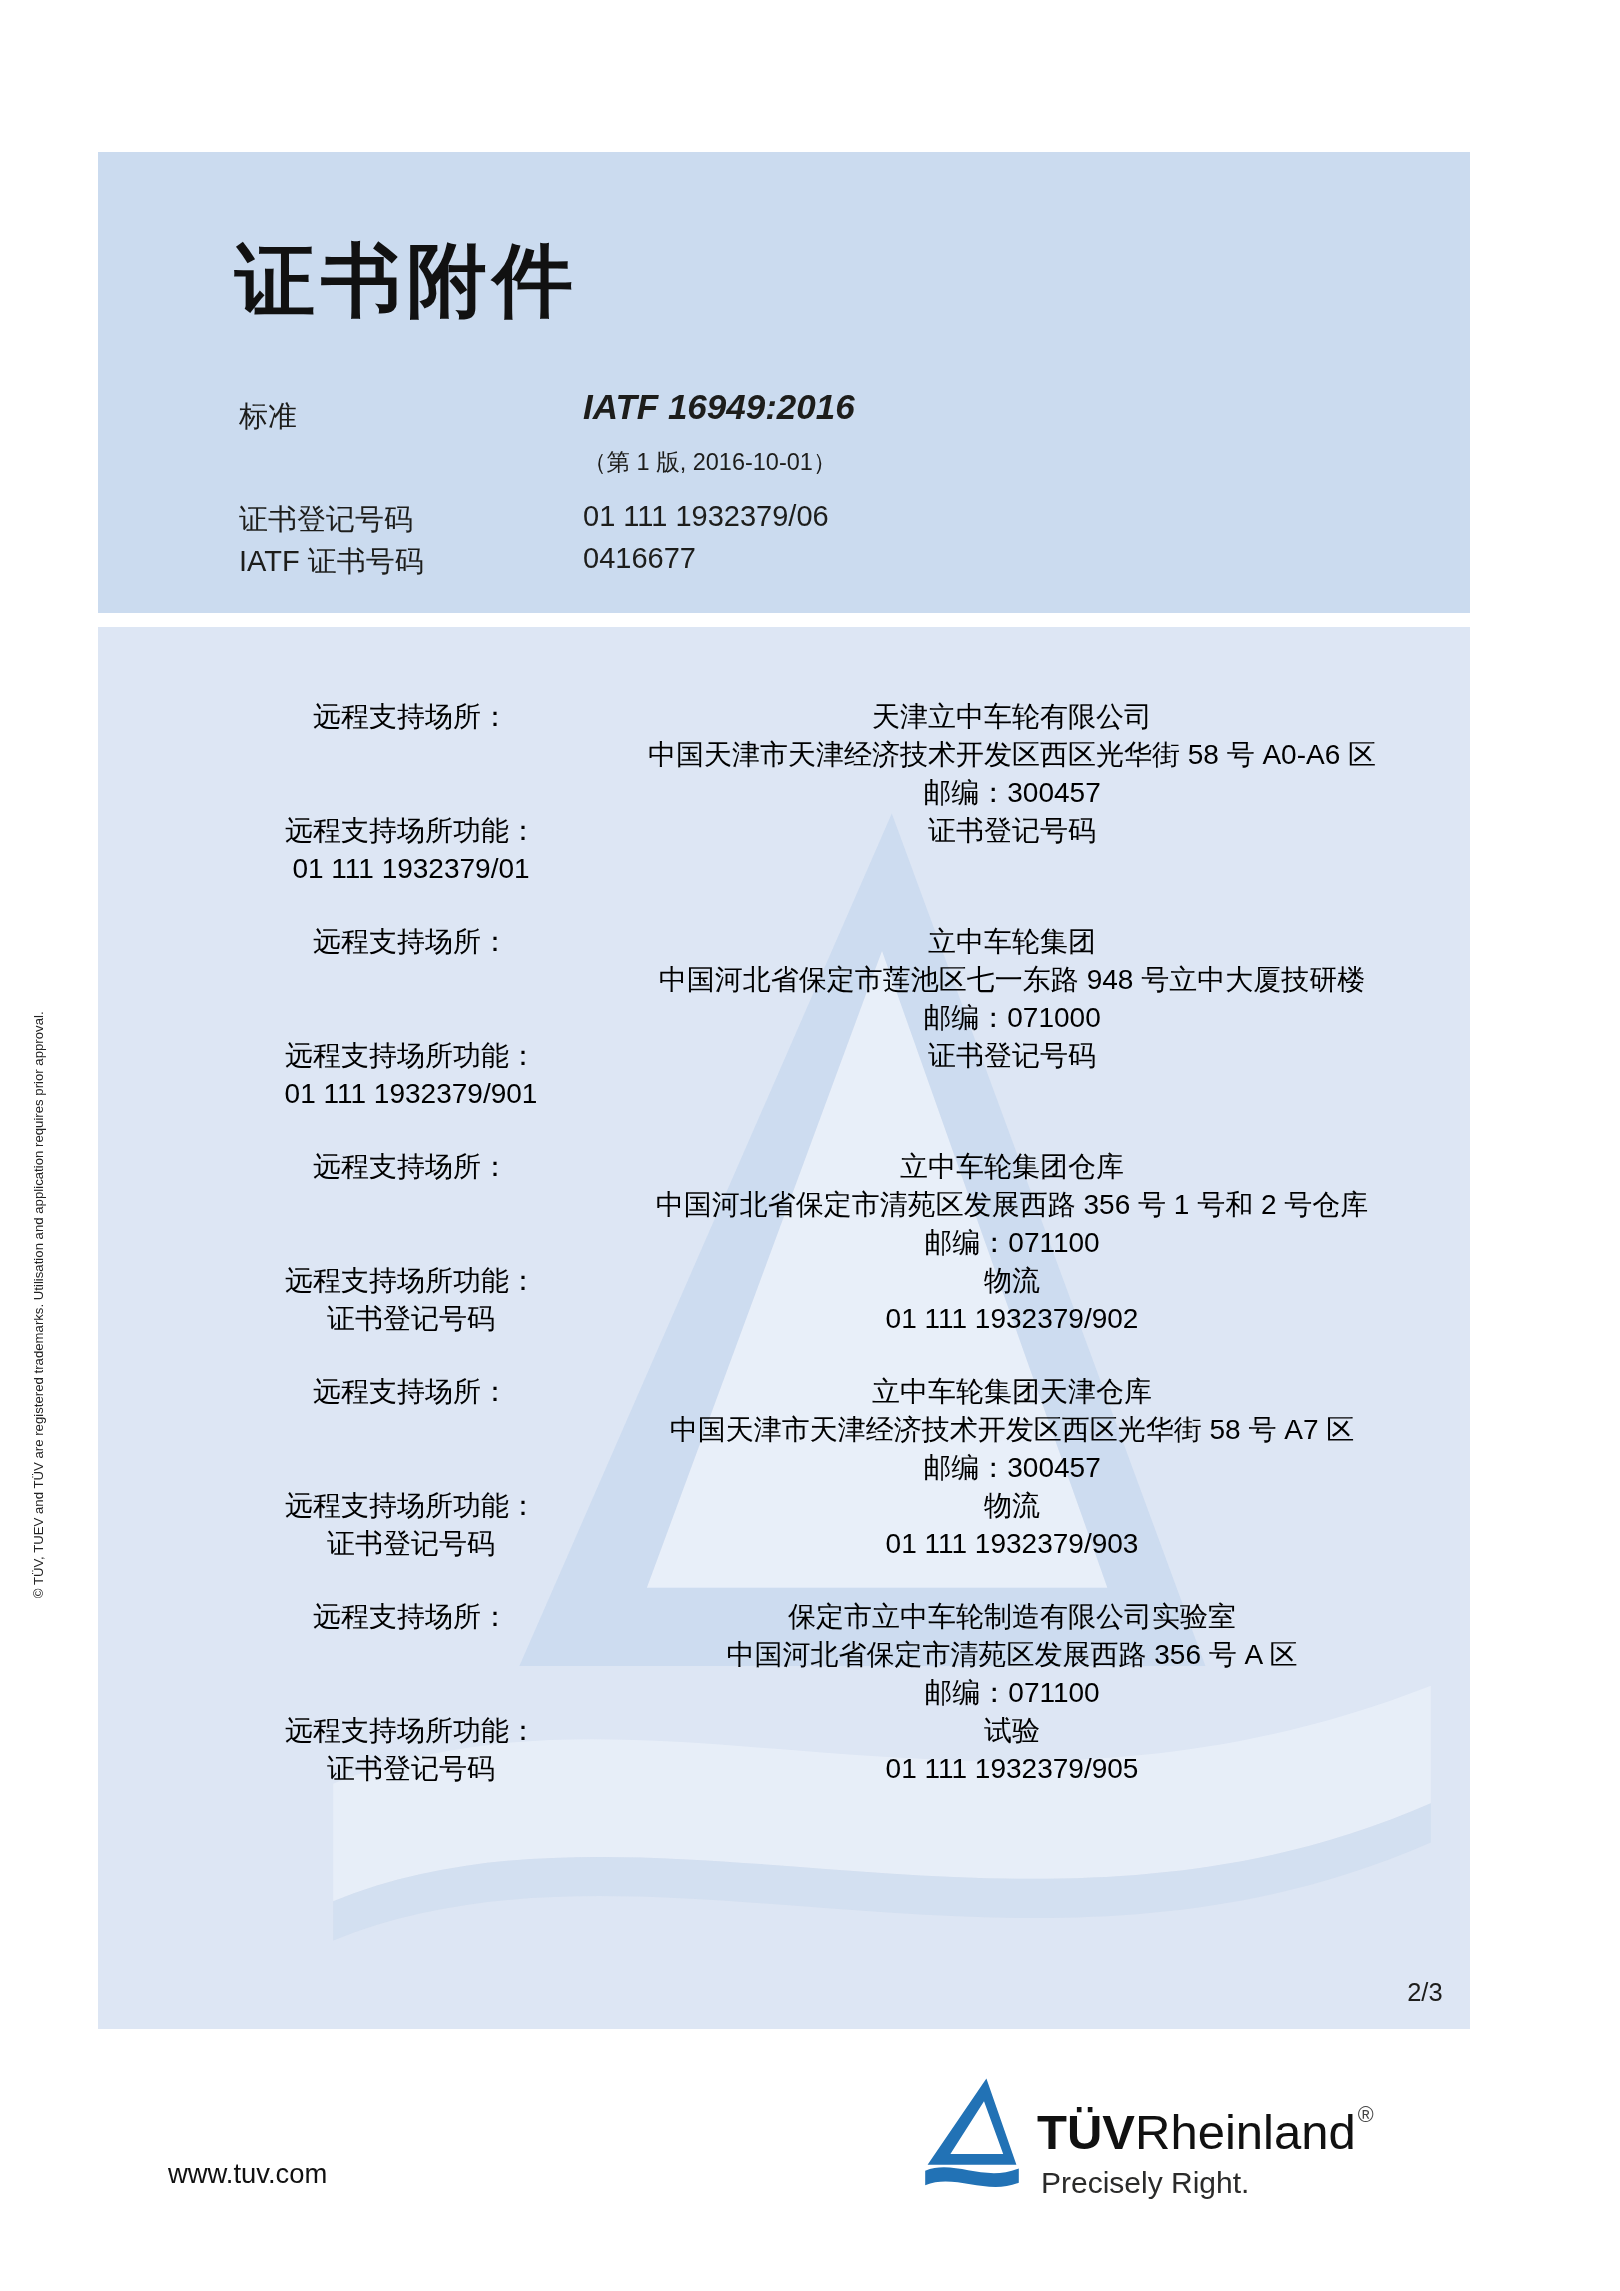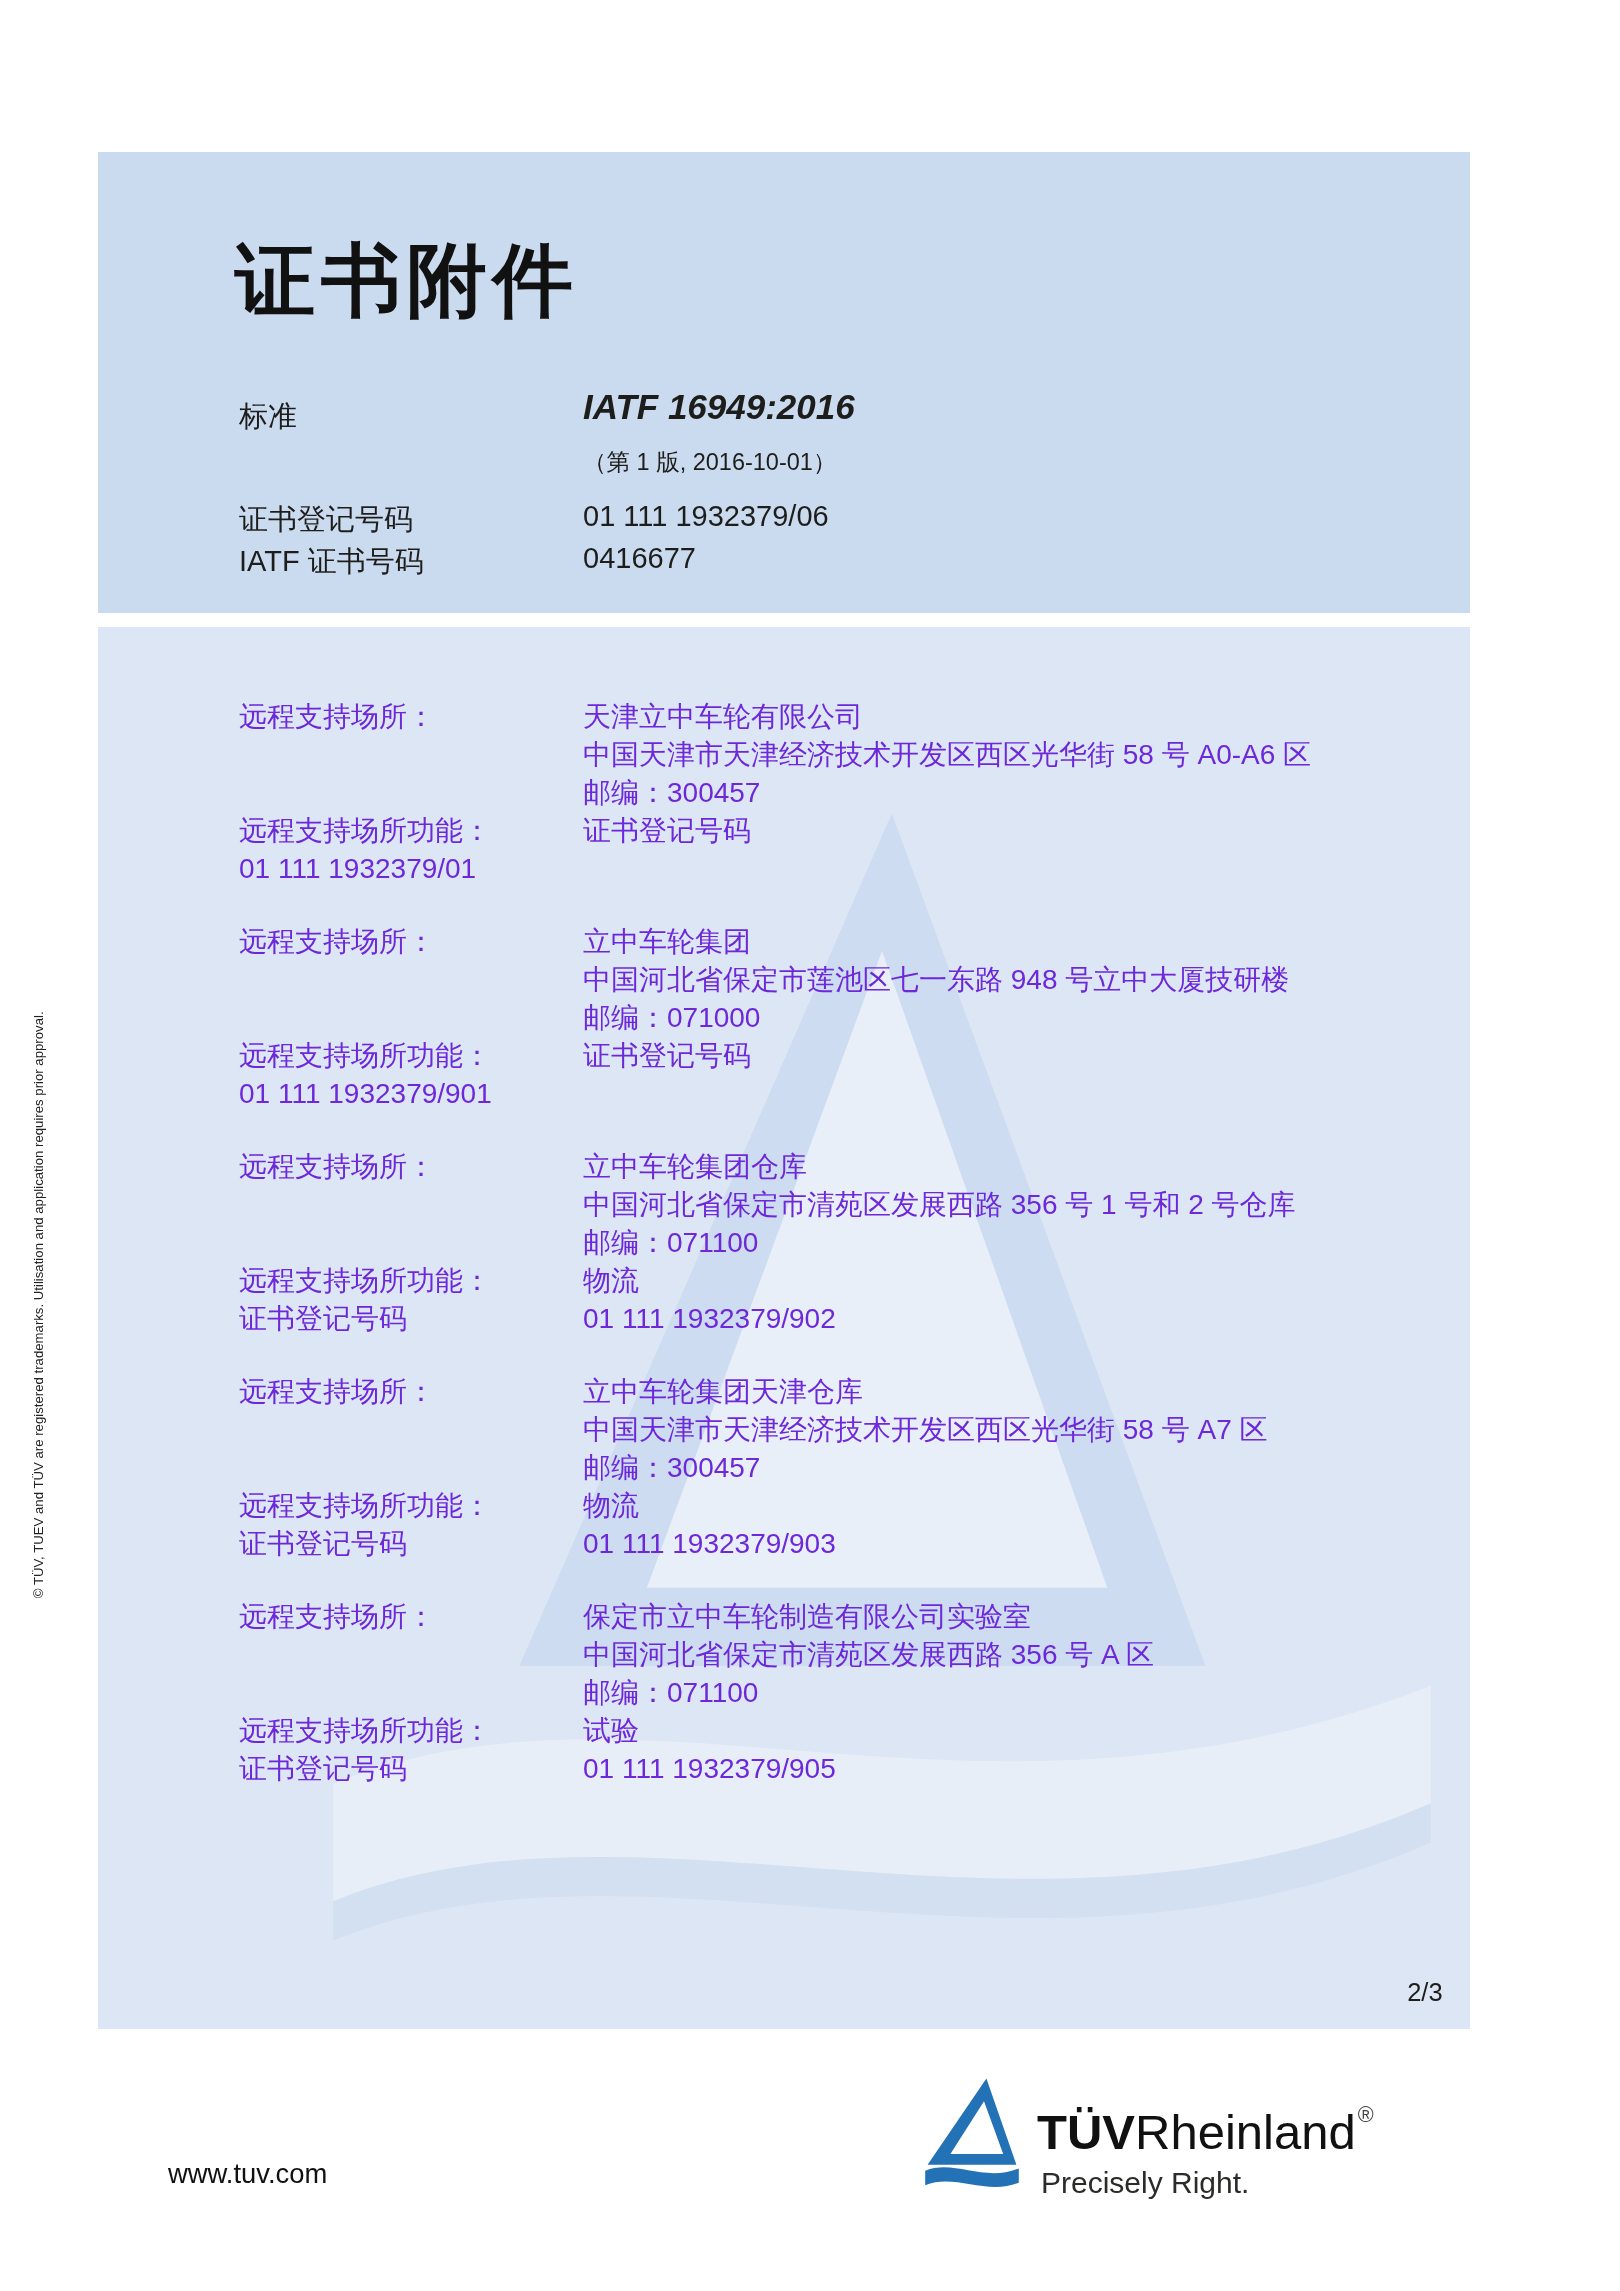--- a/index.html
+++ b/index.html
@@ -37,21 +37,21 @@
   .body-box {
     position:absolute; left:98px; top:627px; width:1372px; height:1402px;
     background:#dde6f4; overflow:hidden;
   }
   .watermark { position:absolute; left:0; top:0; width:1372px; height:1402px; }
   .sections { position:absolute; left:141px; top:71px; width:1202px; }
   .section {
     display:grid; grid-template-columns:344px 1fr;
     font-size:28px; line-height:38px; margin-bottom:35px;
   }
-  .cell { color:#6d28d9; }
+  .cell { color:#000000;text-align:center; }
   .page-number { position:absolute; right:27.4px; bottom:21.6px; font-size:25.5px; }
   
   .website { position:absolute; left:168px; top:2158px; font-size:27.4px; color:#111; }
   .brand { position:absolute; left:912px; top:2076px; width:549px; height:157px; }
   .brand-triangle { position:absolute; left:0; top:0; width:120px; height:120px; }
   .brand-text { position:absolute; left:125px; top:25.5px; font-size:49px; color:#111; white-space:nowrap; }
   .brand-text .bold { font-weight:700; }
   .brand-reg { font-size:21.6px; vertical-align:27.4px; color:#444; margin-left:2px; }
   .brand-tagline { position:absolute; left:129px; top:90px; font-size:30px; color:#2b2b2a;text-align:center; }
 </style>

